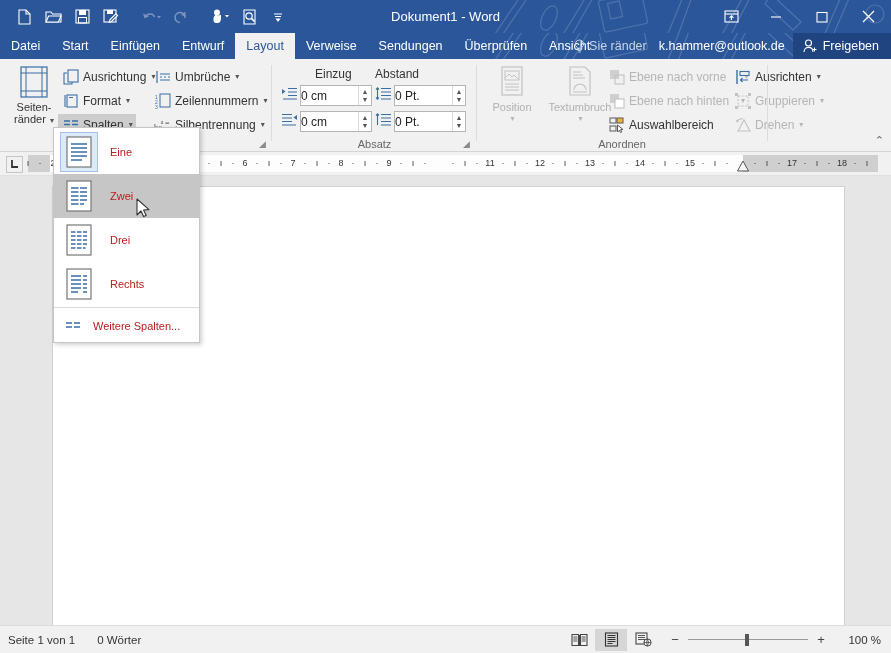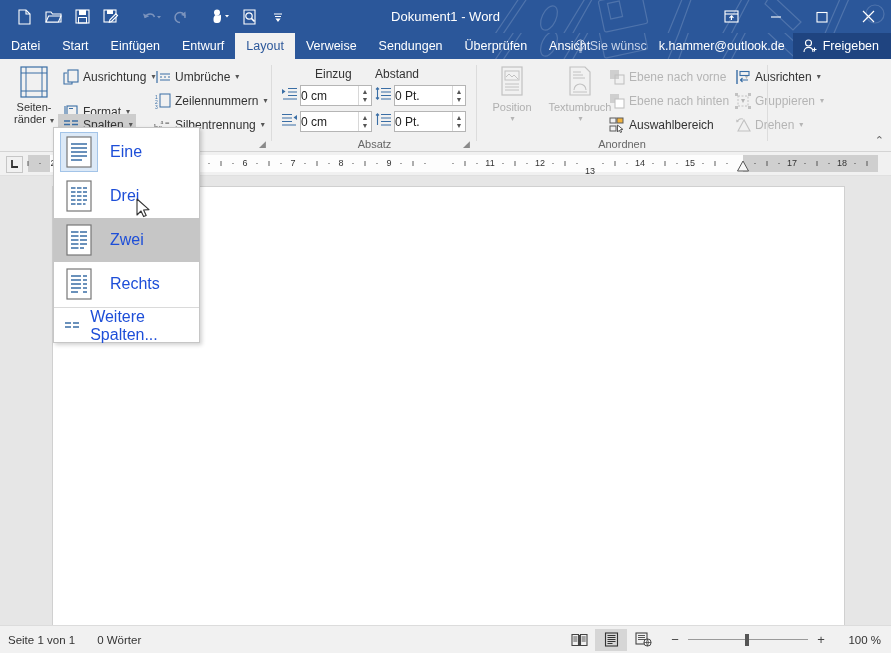--- a/index.html
+++ b/index.html
@@ -147,21 +147,21 @@
   .zlabel { margin-left:10px; width:44px; text-align:right; }
 
   
   .menu {
     position:absolute; left:53px; top:127px; width:147px;
     background:#fff; border:1px solid #c6c6c6; box-shadow:2px 2px 4px rgba(0,0,0,.18);
     z-index:50; padding:2px 0 0 0;
   }
   .mitem {
     height:44px; display:flex; align-items:center; gap:12px; padding-left:6px;
-    font-size:16px; color:#1d4ed8; cursor:default;
+    font-size:11px; color:#b91c1c; cursor:default;
   }
   .mitem.selbox .iconwrap { background:#dce9f7; border:1px solid #a3c4e8; }
   .mitem.hover { background:#c6c6c6; }
   .iconwrap { width:38px; height:40px; display:flex; align-items:center; justify-content:center; }
   .msep { height:1px; background:#dadada; margin:1px 0; }
   .mitem.more { height:33px; gap:10px; padding-left:9px; }
   .cursor { position:absolute; left:136px; top:198px; z-index:60; }
 </style>
 </head>
 <body>
@@ -301,21 +301,21 @@
       <div class="tab">Überprüfen</div>
       <div class="tab">Ansicht</div>
     </div>
 
     <div class="tab-right">
       <div class="tellme">
         <svg width="11" height="14" viewBox="0 0 11 14">
           <path d="M5.5 1a4 4 0 0 0-2.3 7.3V10h4.6V8.3A4 4 0 0 0 5.5 1z" fill="none" stroke="#c9d4e8" stroke-width="1"></path>
           <path d="M3.8 11.4h3.4M4.3 13h2.4" stroke="#c9d4e8" stroke-width="1"></path>
         </svg>
-        <span class="txt">Sie wünsc</span>
+        <span class="txt">Sie ränder</span>
       </div>
       <div class="acct">k.hammer@outlook.de</div>
       <div class="share">
         <svg width="15" height="14" viewBox="0 0 15 14">
           <circle cx="5.5" cy="4" r="3" fill="none" stroke="#fff" stroke-width="1.1"></circle>
           <path d="M1 13c0-3 2-4.6 4.5-4.6S10 10 10 13" fill="none" stroke="#fff" stroke-width="1.1"></path>
           <path d="M11.5 8.5v4M9.5 10.5h4" stroke="#fff" stroke-width="1.1"></path>
         </svg>
         <span>Freigeben</span>
       </div>
@@ -340,21 +340,21 @@
         <span class="sicon">
           <svg width="16" height="16" viewBox="0 0 16 16">
               <rect x="5" y="1" width="10" height="12" fill="none" stroke="#3a6ea5" stroke-width="1.1"></rect>
               <path d="M4 4H1v11h8v-2" fill="none" stroke="#3a6ea5" stroke-width="1.1"></path>
             </svg>
         </span>
         <span>Ausrichtung</span>
         <span class="caret">▾</span>
       </div>
 
-      <div class="smbtn" style="left:58px; top:42px;text-decoration:underline;">
+      <div class="smbtn" style="left:58px; top:31px;">
         <span class="sicon">
           <svg width="16" height="16" viewBox="0 0 16 16">
               <rect x="4" y="2" width="10" height="12" fill="none" stroke="#3a6ea5" stroke-width="1.1"></rect>
               <path d="M2 2v12" stroke="#3a6ea5" stroke-width="1.1"></path>
               <path d="M6 4.5h4" stroke="#3a6ea5" stroke-width="1"></path>
             </svg>
         </span>
         <span>Format</span>
         <span class="caret">▾</span>
       </div>
@@ -643,21 +643,21 @@
         <span class="rtick" style="left:437px;">ı</span>
         <span class="rtick" style="left:449px;">·</span>
         <span class="rtick" style="left:462px;">11</span>
         <span class="rtick" style="left:475px;">·</span>
         <span class="rtick" style="left:487px;">ı</span>
         <span class="rtick" style="left:499px;">·</span>
         <span class="rtick" style="left:512px;">12</span>
         <span class="rtick" style="left:525px;">·</span>
         <span class="rtick" style="left:537px;">ı</span>
         <span class="rtick" style="left:549px;">·</span>
-        <span class="rtick" style="left:562px;margin-top:8px;">13</span>
+        <span class="rtick" style="left:562px;">13</span>
         <span class="rtick" style="left:575px;">·</span>
         <span class="rtick" style="left:587px;">ı</span>
         <span class="rtick" style="left:599px;">·</span>
         <span class="rtick" style="left:612px;">14</span>
         <span class="rtick" style="left:625px;">·</span>
         <span class="rtick" style="left:637px;">ı</span>
         <span class="rtick" style="left:649px;">·</span>
         <span class="rtick" style="left:662px;">15</span>
         <span class="rtick" style="left:675px;">·</span>
         <span class="rtick" style="left:687px;">ı</span>
@@ -706,44 +706,44 @@
         <svg width="26" height="32" viewBox="0 0 26 32">
             <rect x="1" y="1" width="24" height="30" fill="#fff" stroke="#777" stroke-width="1.2"></rect>
             <g stroke="#3a6ea5" stroke-width="1.3">
               <path d="M5 8h16M5 12h16M5 16h16M5 20h16M5 24h11"></path>
             </g>
           </svg>
       </span>
       <span>Eine</span>
     </div>
 
+    <div class="mitem hover">
+      <span class="iconwrap">
+        <svg width="26" height="32" viewBox="0 0 26 32">
+            <rect x="1" y="1" width="24" height="30" fill="#fff" stroke="#777" stroke-width="1.2"></rect>
+            <g stroke="#3a6ea5" stroke-width="1.3">
+              <path d="M5 8h7.5M14 8h7M5 12h7.5M14 12h7M5 16h7.5M14 16h7M5 20h7.5M14 20h7M5 24h7.5M14 24h4"></path>
+            </g>
+          </svg>
+      </span>
+      <span>Zwei</span>
+    </div>
+
     <div class="mitem">
       <span class="iconwrap">
         <svg width="26" height="32" viewBox="0 0 26 32">
             <rect x="1" y="1" width="24" height="30" fill="#fff" stroke="#777" stroke-width="1.2"></rect>
             <g stroke="#3a6ea5" stroke-width="1.3">
               <path d="M5 8h4.5M11 8h4.5M17 8h4M5 12h4.5M11 12h4.5M17 12h4M5 16h4.5M11 16h4.5M17 16h4M5 20h4.5M11 20h4.5M17 20h4M5 24h4.5M11 24h4.5M17 24h2.5"></path>
             </g>
           </svg>
       </span>
       <span>Drei</span>
     </div>
 
-    <div class="mitem hover">
-      <span class="iconwrap">
-        <svg width="26" height="32" viewBox="0 0 26 32">
-            <rect x="1" y="1" width="24" height="30" fill="#fff" stroke="#777" stroke-width="1.2"></rect>
-            <g stroke="#3a6ea5" stroke-width="1.3">
-              <path d="M5 8h7.5M14 8h7M5 12h7.5M14 12h7M5 16h7.5M14 16h7M5 20h7.5M14 20h7M5 24h7.5M14 24h4"></path>
-            </g>
-          </svg>
-      </span>
-      <span>Zwei</span>
-    </div>
-
 
     <div class="mitem">
       <span class="iconwrap">
         <svg width="26" height="32" viewBox="0 0 26 32">
             <rect x="1" y="1" width="24" height="30" fill="#fff" stroke="#777" stroke-width="1.2"></rect>
             <g stroke="#3a6ea5" stroke-width="1.3">
               <path d="M5 8h10M17 8h4M5 12h10M17 12h4M5 16h10M17 16h4M5 20h10M17 20h4M5 24h7M17 24h4"></path>
             </g>
           </svg>
       </span>

